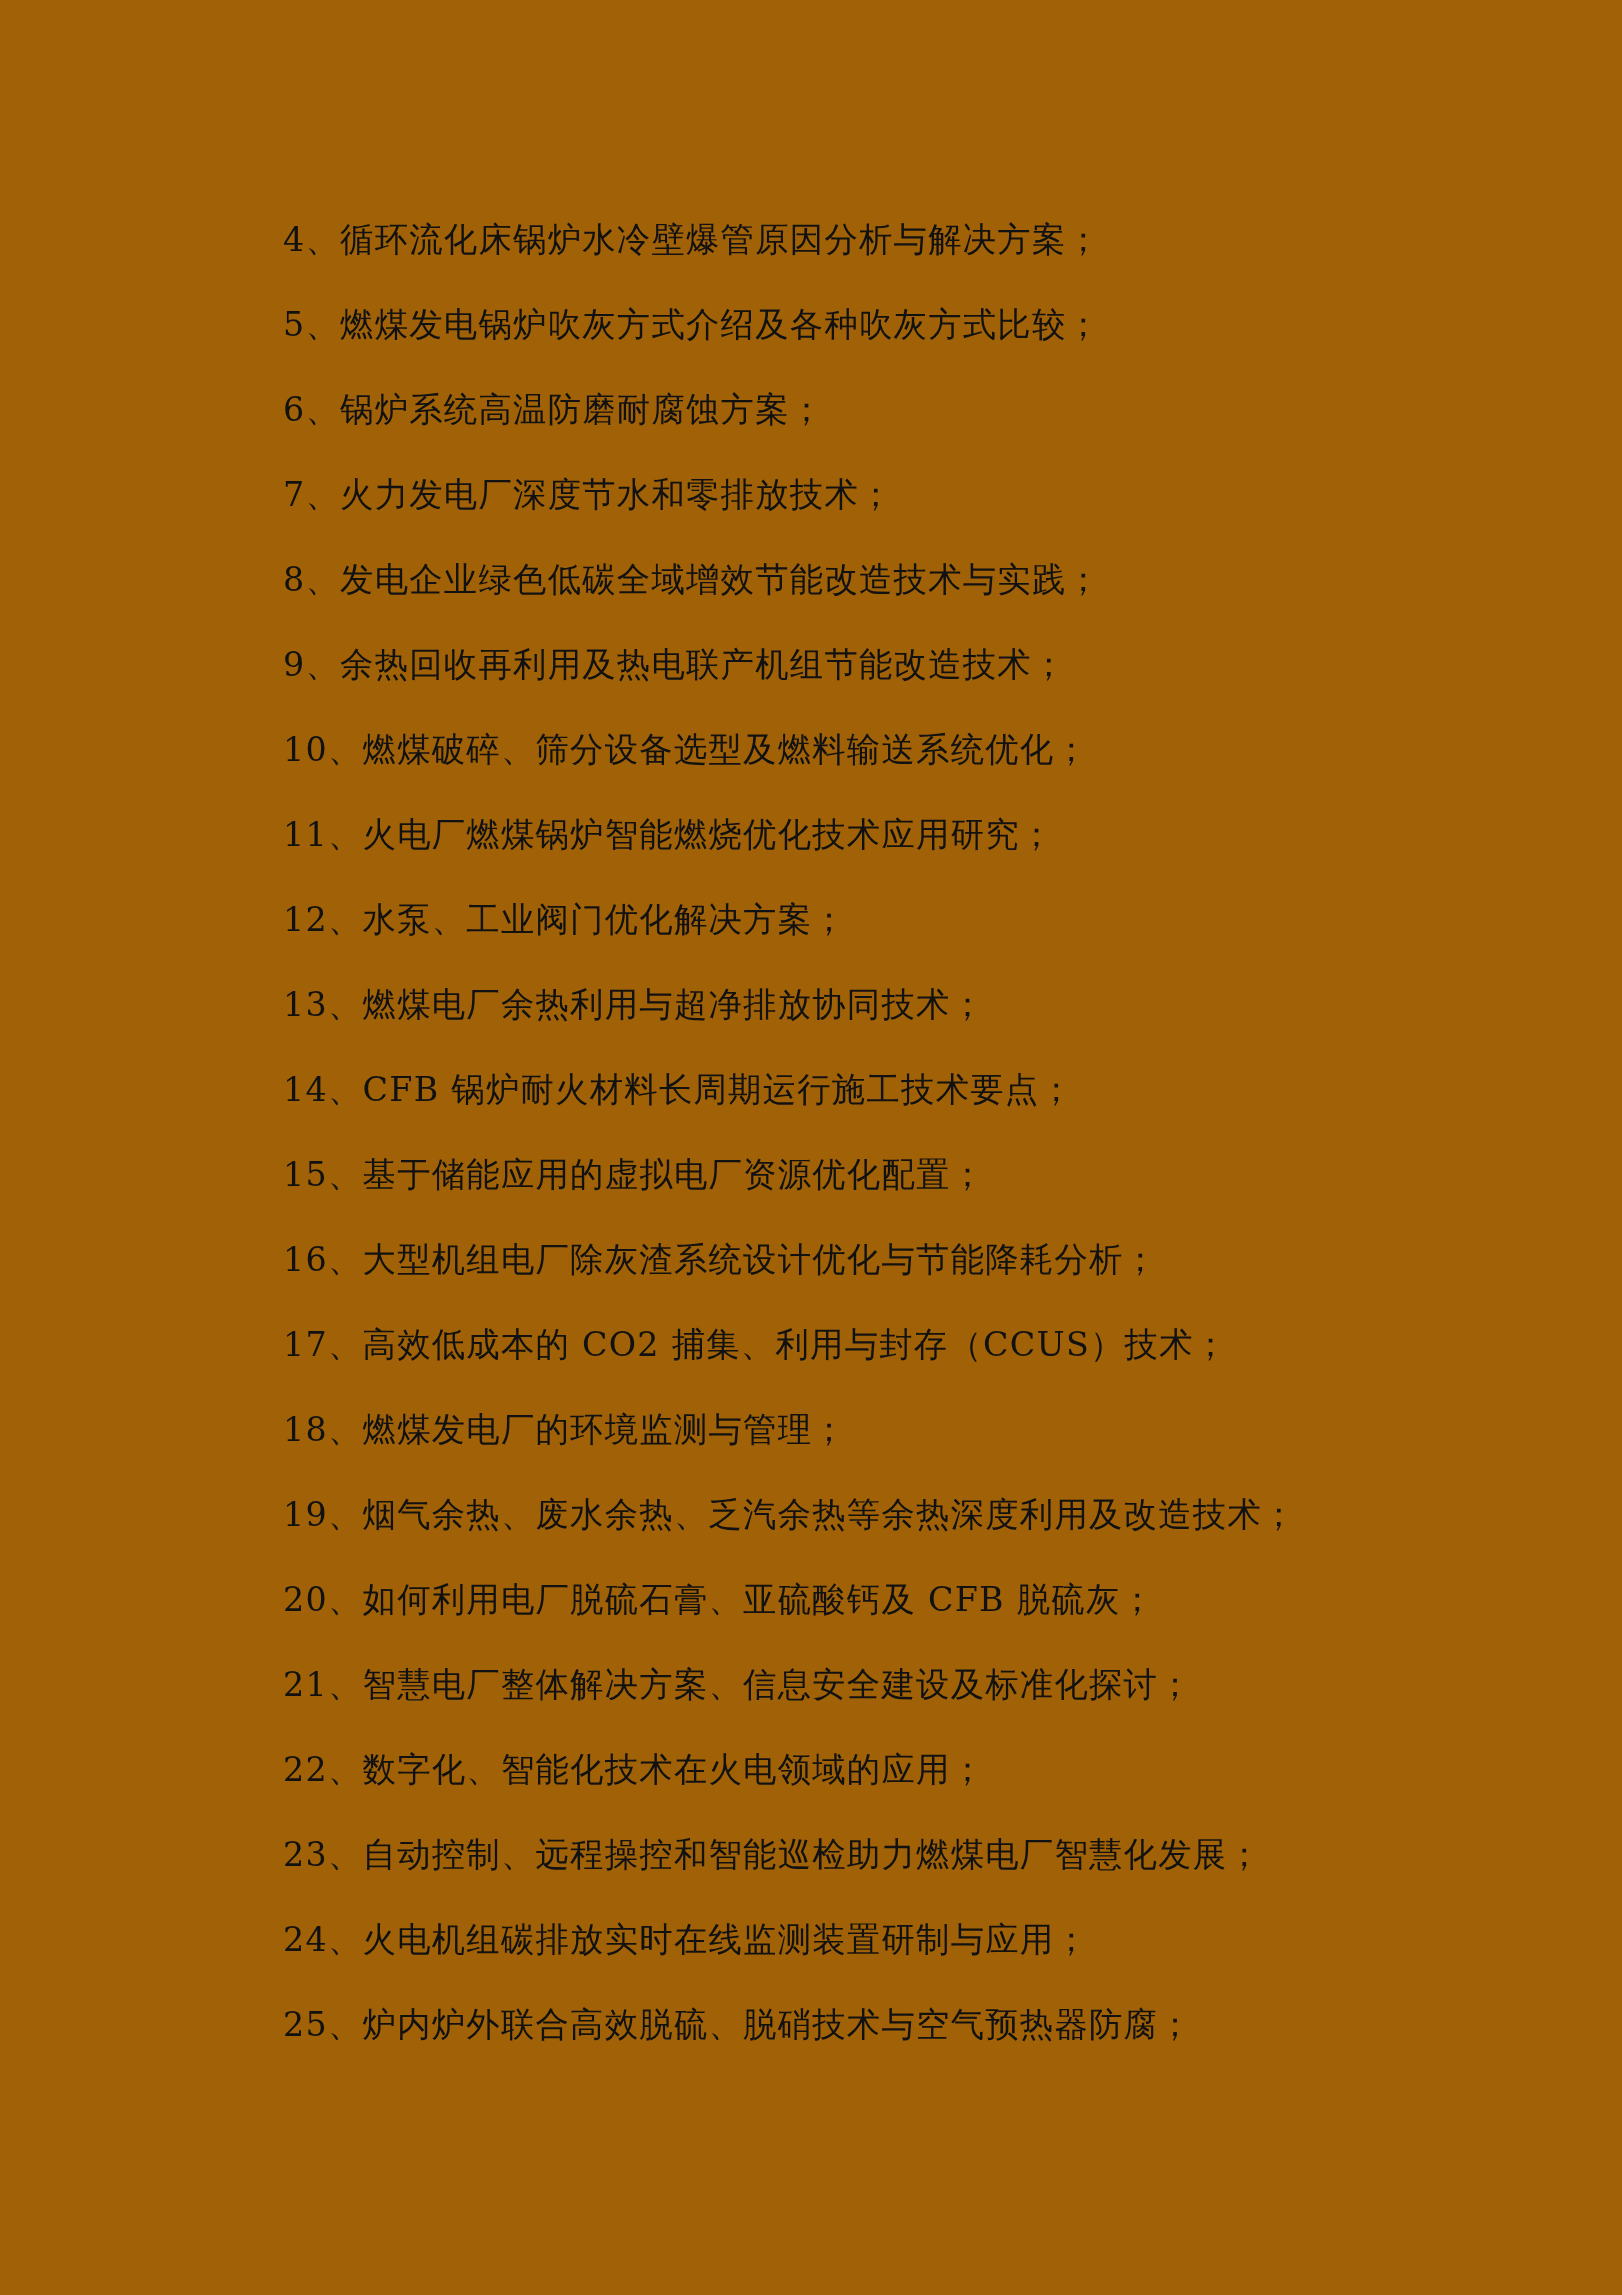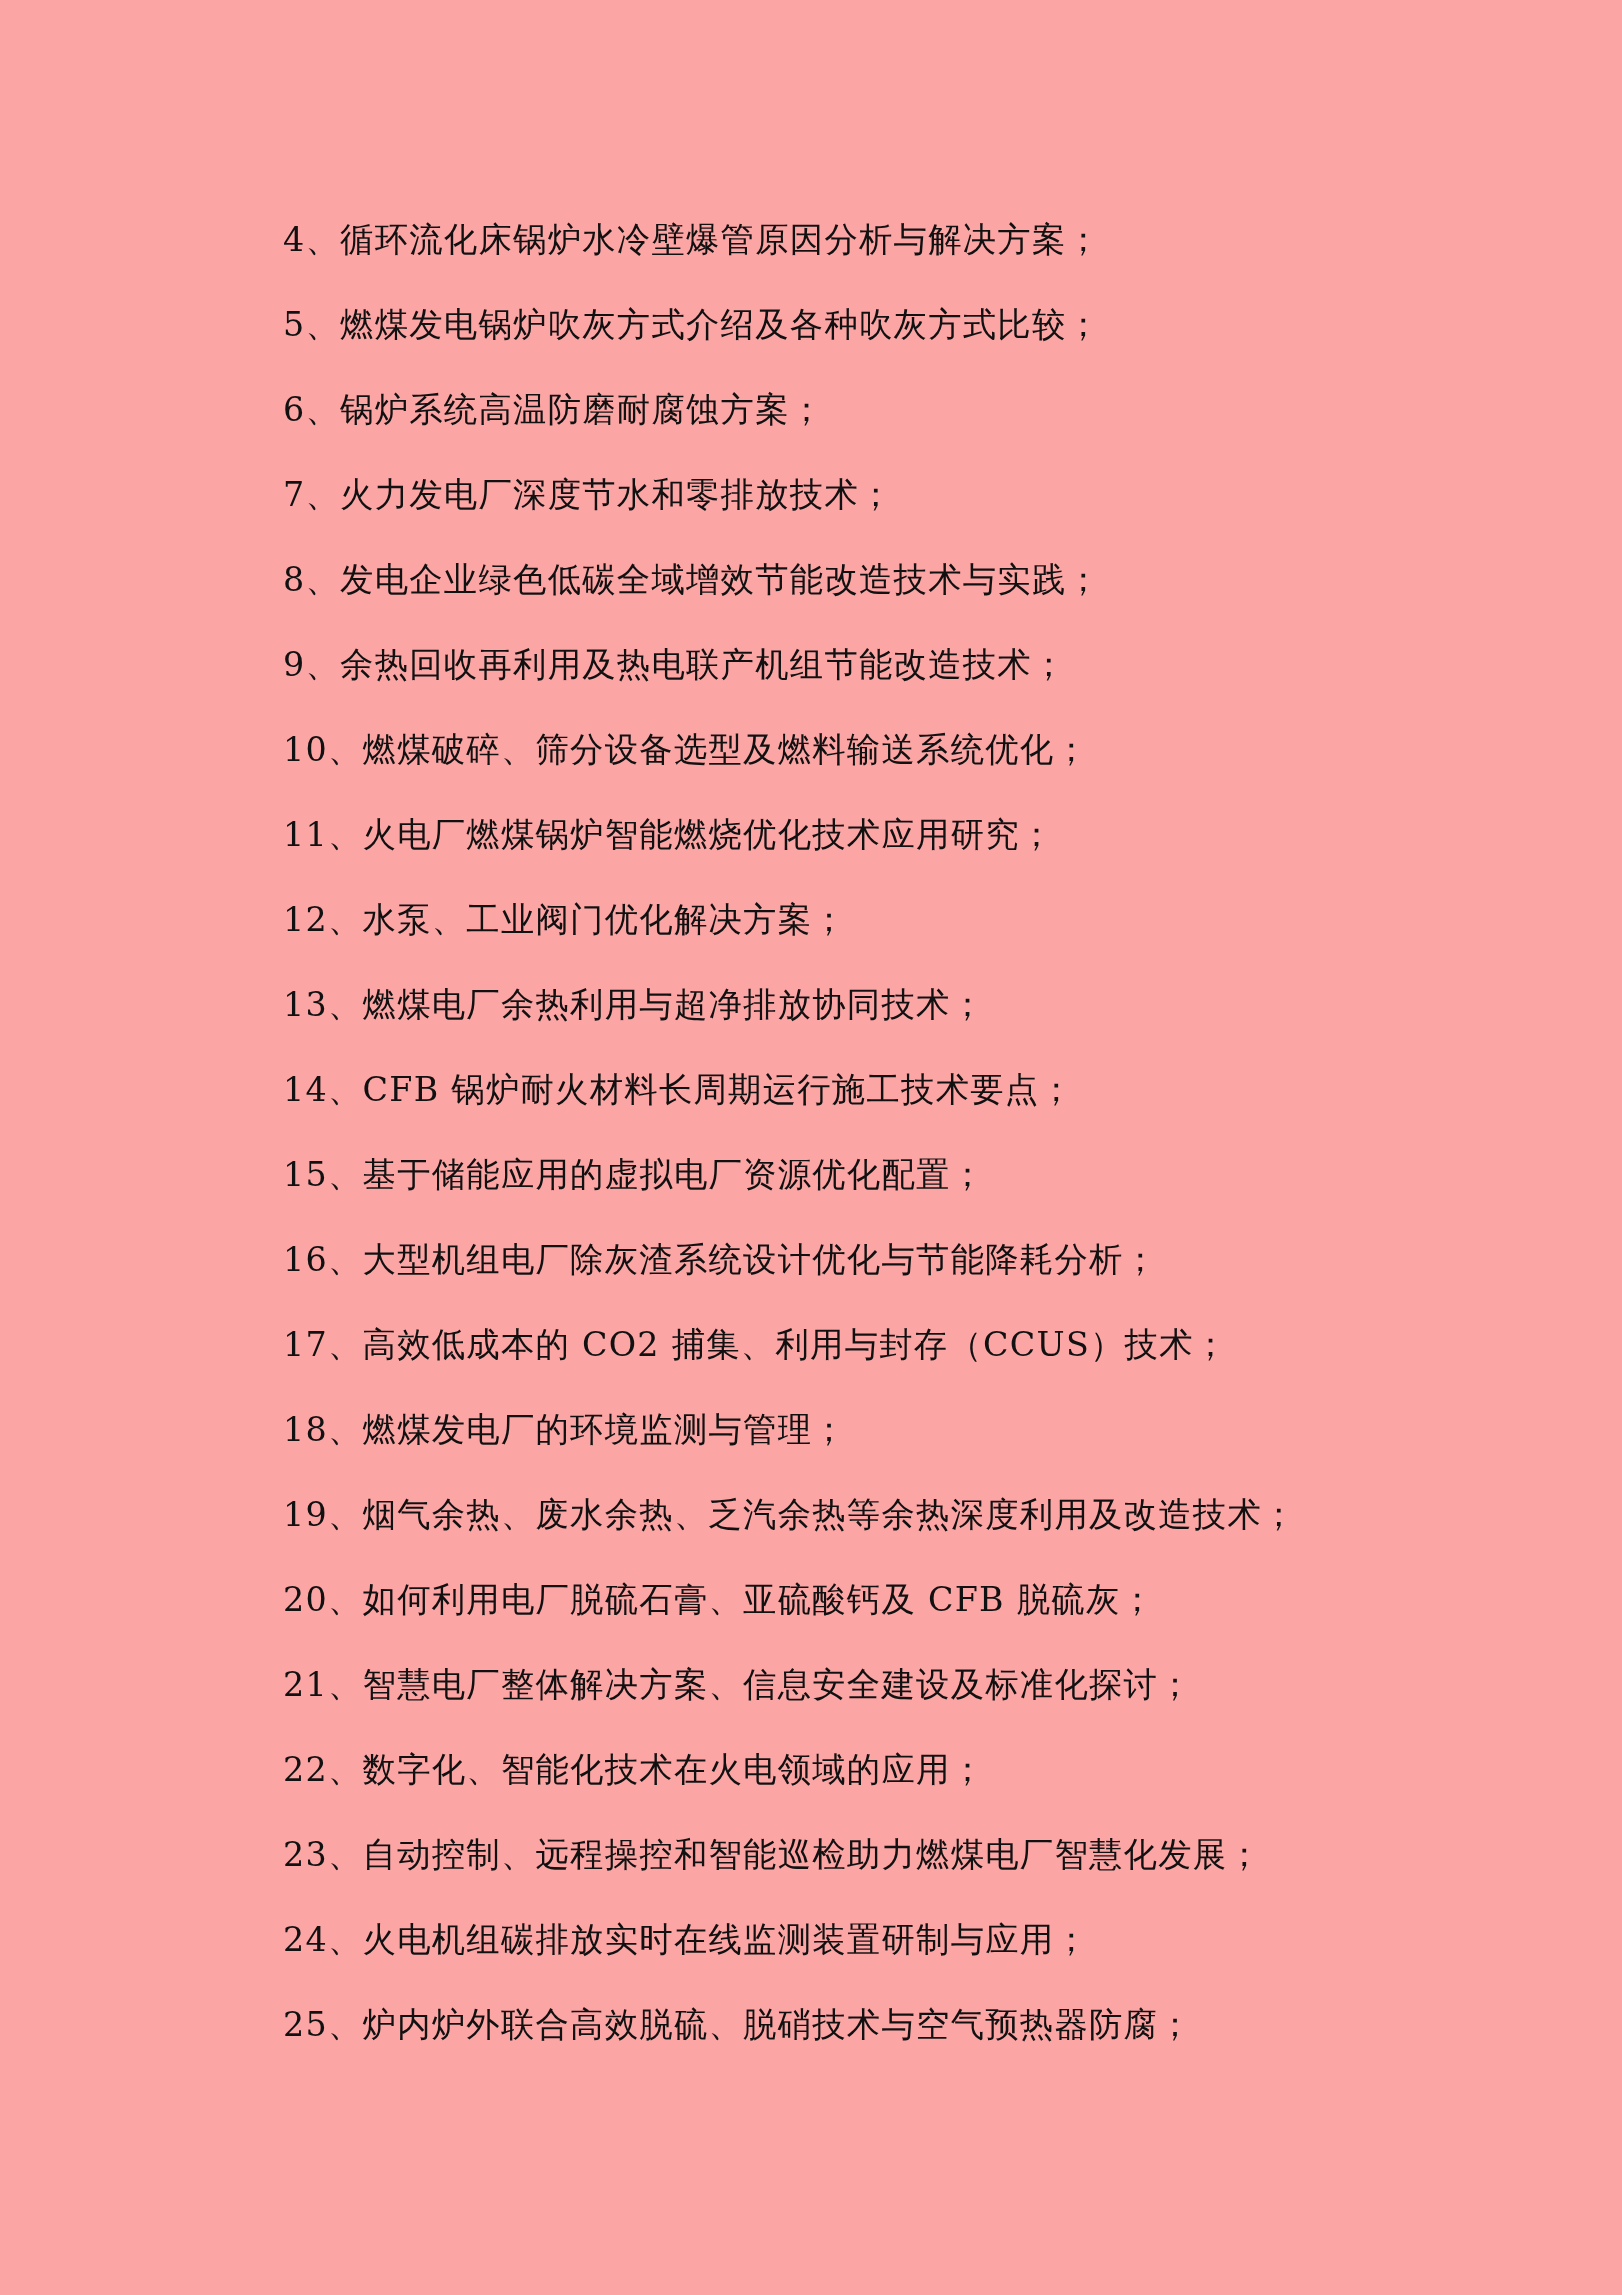--- a/index.html
+++ b/index.html
@@ -14,21 +14,21 @@
       overflow: hidden;
       font-family: "DejaVu Serif", "Liberation Serif", serif;
       color: #111111;
     }
     .page {
       position: absolute;
       left: 0;
       top: 0;
       width: 1623px;
       height: 2295px;
-      background: #fca5a5;
+      background: #a16207;
     }
     .topic-list {
       position: absolute;
       left: 283px;
       top: 208px;
       margin: 0;
       padding: 0;
       list-style: none;
     }
     .topic-item {

